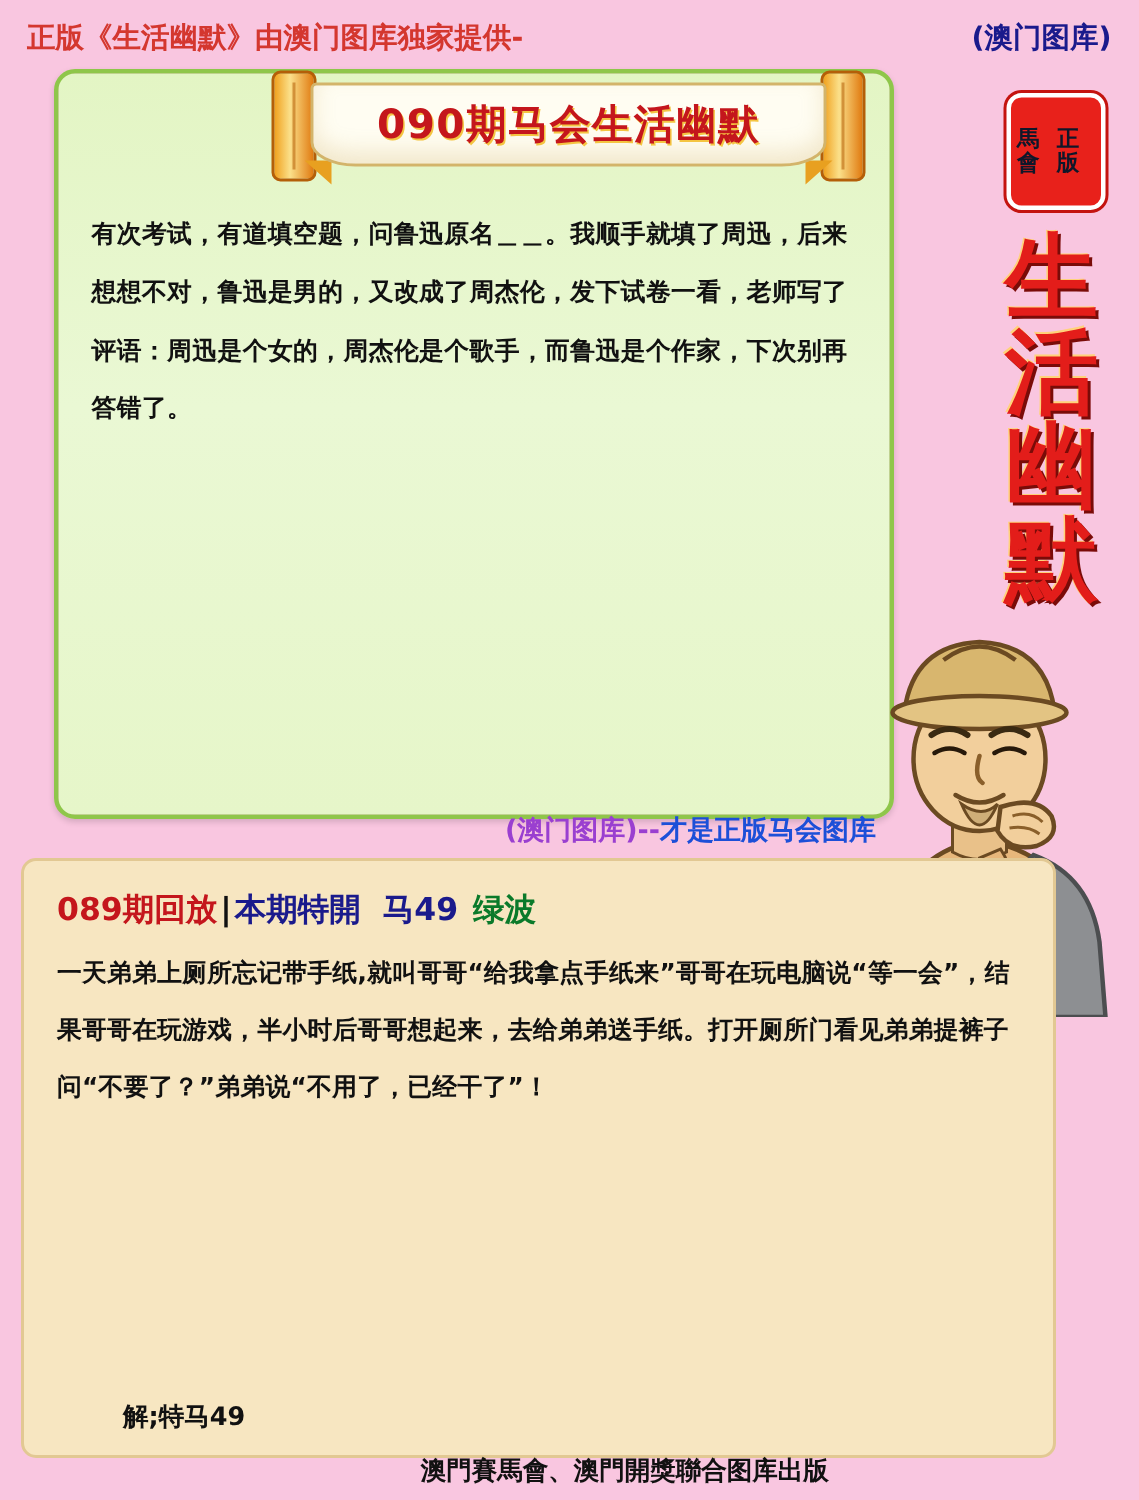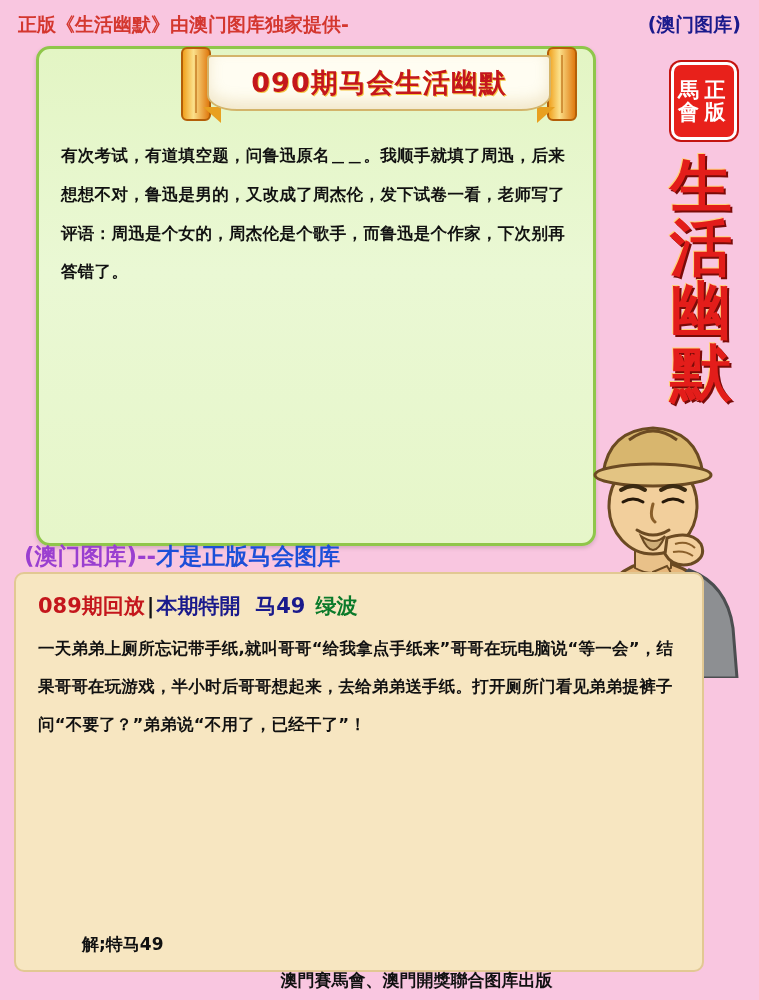--- a/index.html
+++ b/index.html
@@ -115,22 +115,22 @@
     color: #111;
     line-height: 2.35;
     letter-spacing: .3px;
   }
 
   
   .panel-caption {
     position: absolute;
     top: 541px; left: 24px;
     width: 560px;
-    text-align: left;
-    font-size: 23px;
+    text-align: right;
+    font-size: 18px;
     font-weight: bold;
     white-space: nowrap;
   }
   .panel-caption .part1 { color: #9a3fd0; }
   .panel-caption .part2 { color: #1c4fd8; }
 
   
   .side-title {
     position: absolute;
     top: 155px; right: 8px;
@@ -163,22 +163,22 @@
     display: flex;
     flex-direction: row-reverse;
     justify-content: center;
     align-items: center;
     gap: 1px;
     padding: 4px;
   }
   .stamp .col {
     display: flex; flex-direction: column;
     align-items: center; justify-content: center;
-    color: #ffffff;
-    font-size: 21px;
+    color: #0f172a;
+    font-size: 15px;
     font-weight: bold;
     line-height: 1.05;
   }
 
   
   .man { position: absolute; top: 378px; right: 0px; width: 210px; height: 300px; }
 
   
   .beige-panel {
     position: absolute;

